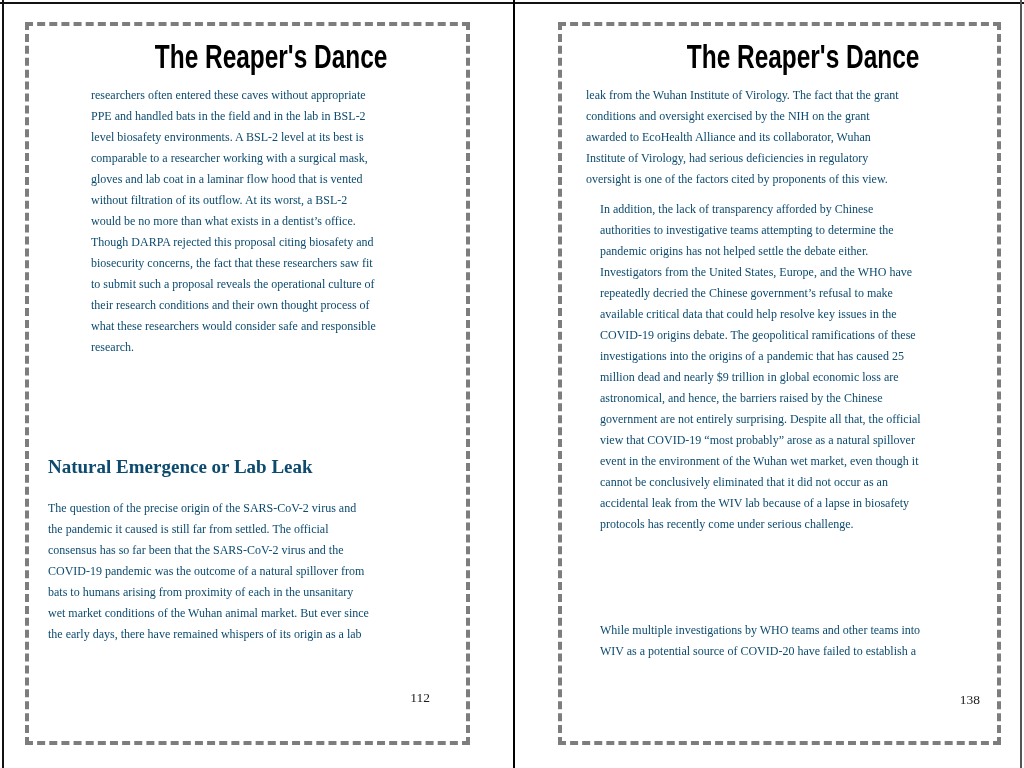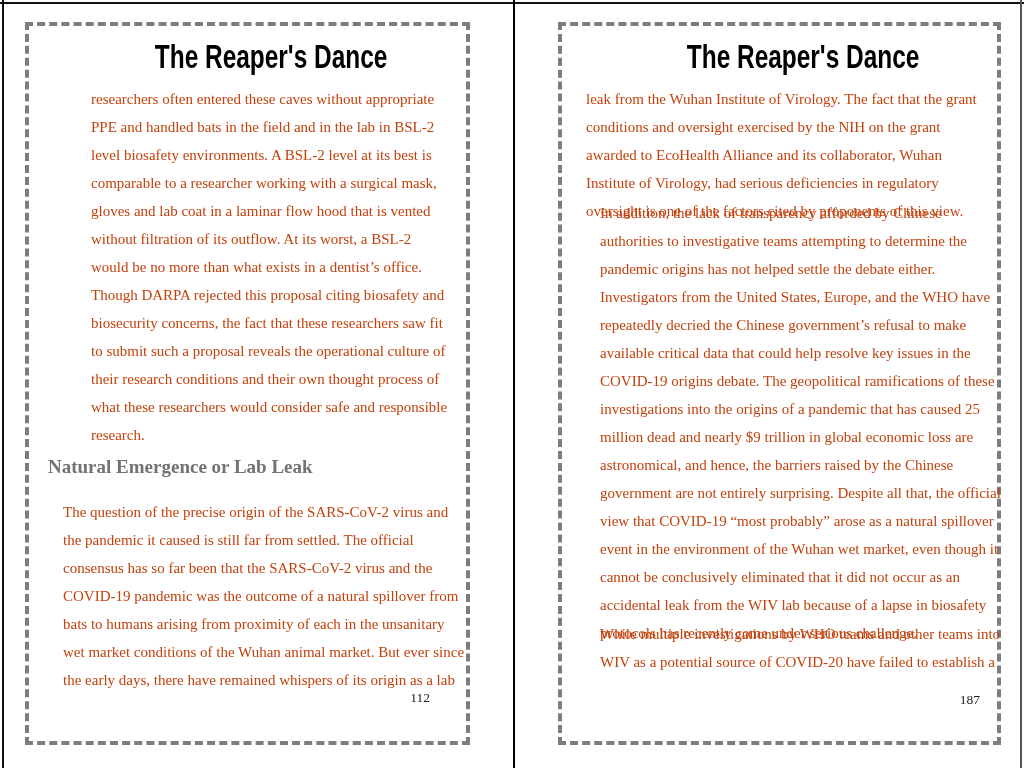--- a/index.html
+++ b/index.html
@@ -40,33 +40,33 @@
     display: inline-block;
     transform: scaleX(0.74);
     transform-origin: center;
     letter-spacing: 0px;
   }
 
   .lines {
     position: absolute;
     white-space: pre-line;
     width: max-content;
-    font-size: 15px;
-    line-height: 28px;
-    color: #c2410c;
+    font-size: 12px;
+    line-height: 21px;
+    color: #0c4a6e;
   }
 
   
   .lp-para1   { left: 62px; top: 59px;  }
   .lp-heading {
     position: absolute; left: 19px; top: 430px;
-    font-size: 19px; font-weight: 700; color: #737373;
+    font-size: 19px; font-weight: 700; color: #0c4a6e;
     white-space: nowrap;
   }
-  .lp-para2   { left: 19px; top: 472px; margin-left: 15px; }
+  .lp-para2   { left: 19px; top: 472px; }
   .lp-pagenum { position: absolute; right: 36px; top: 664px; font-size: 13.5px; color: #1d1d1d; }
 
   
   .rp-para1   { left: 24px; top: 59px;  }
   .rp-para2   { left: 38px; top: 173px; }
   .rp-para3   { left: 38px; top: 594px; }
   .rp-pagenum { position: absolute; right: 17px; top: 666px; font-size: 13.5px; color: #1d1d1d; }
 </style>
 </head>
 <body>
@@ -134,16 +134,16 @@
 government are not entirely surprising.  Despite all that, the official
 view that COVID-19 “most probably” arose as a natural spillover
 event in the environment of the Wuhan wet market, even though it
 cannot be conclusively eliminated that it did not occur as an
 accidental leak from the WIV lab because of a lapse in biosafety
 protocols has recently come under serious challenge.</div>
 
     <div class="lines rp-para3">While multiple investigations by WHO teams and other teams into
 WIV as a potential source of COVID-20 have failed to establish a</div>
 
-    <div class="rp-pagenum">187</div>
+    <div class="rp-pagenum">138</div>
   </div>
 
 </div>
 
 </body></html>

